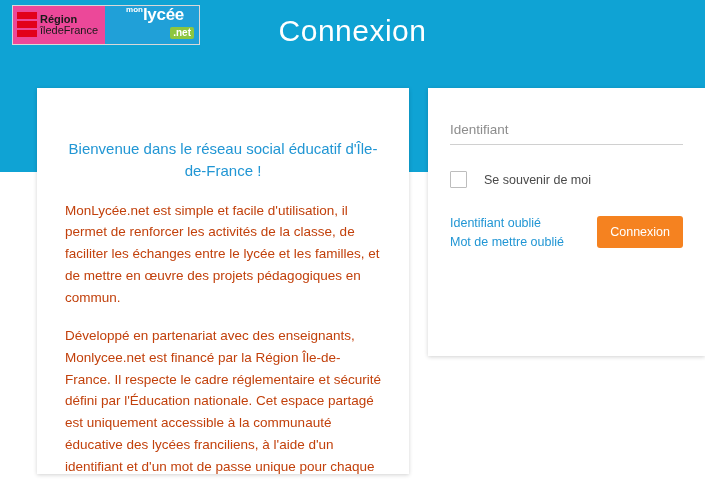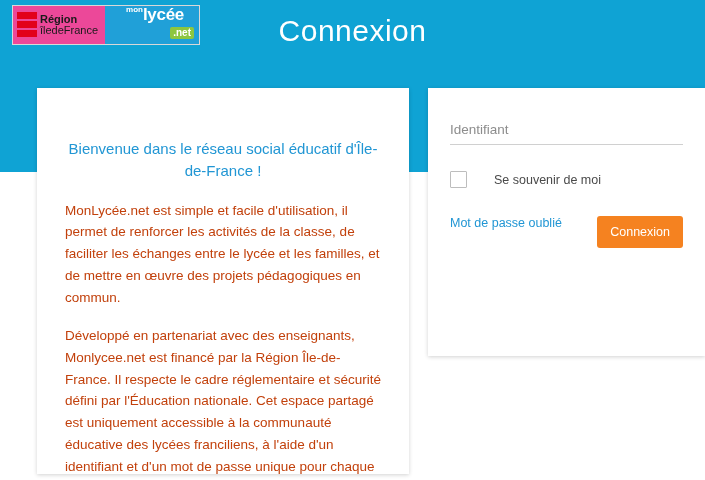--- a/index.html
+++ b/index.html
@@ -185,21 +185,21 @@
     cursor: pointer;
     display: flex;
     align-items: center;
     justify-content: center;
     padding: 0;
   }
   .eye-btn svg { display: block; }
   .remember-row {
     display: flex;
     align-items: center;
-    gap: 27px;
+    gap: 17px;
     margin-top: 26px;
     margin-bottom: 26px;
   }
   .checkbox {
     width: 15px;
     height: 15px;
     border: 1px solid #bdbdbd;
     background: #fff;
     border-radius: 1px;
     flex: 0 0 auto;
@@ -279,21 +279,22 @@
       </div>
 
 
       <div class="remember-row">
         <span class="checkbox"></span>
         <span class="remember-label">Se souvenir de moi</span>
       </div>
 
       <div class="bottom-row">
         <div class="links-col">
-          <a href="#">Mot de passe oublié</a>
+          <a href="#">Identifiant oublié</a>
+          <a href="#">Mot de mettre oublié</a>
         </div>
         <button class="login-btn">Connexion</button>
       </div>
 
     </div>
   </div>
 
 </div>
 
 </body></html>

